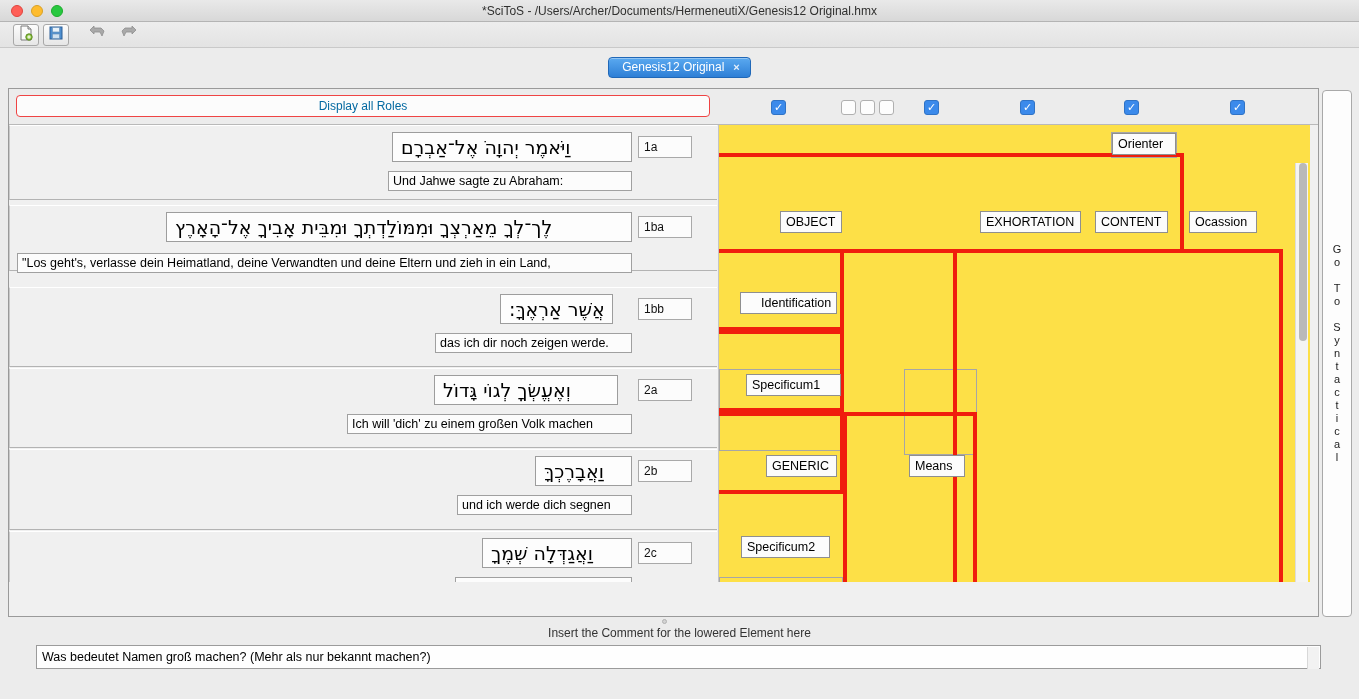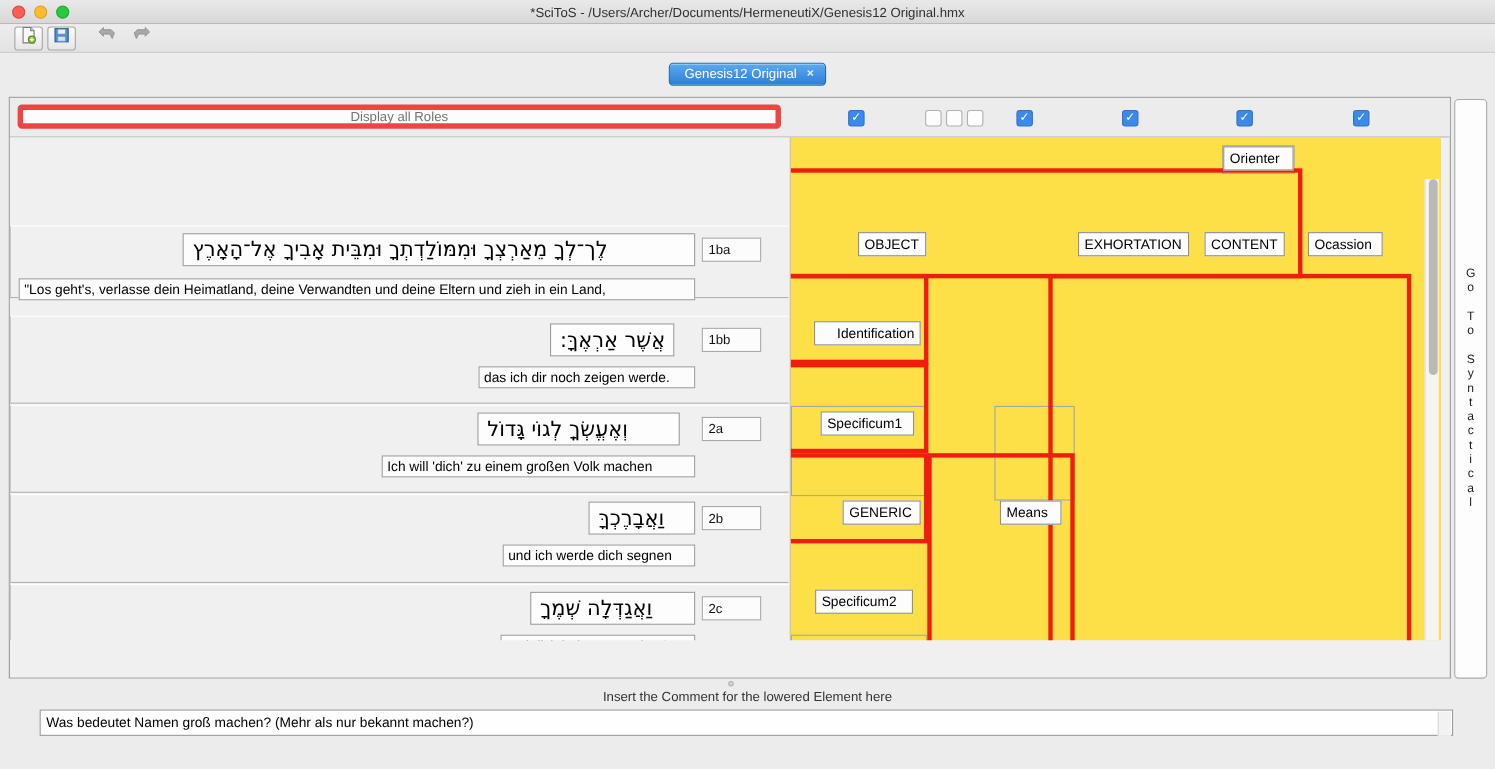--- a/index.html
+++ b/index.html
@@ -66,22 +66,22 @@
     border: 1px solid #9a9a9a;
   }
 
   
   #header-bar {
     position: absolute; left: 0; top: 0; width: 100%; height: 36px;
     background: #ececec; border-bottom: 1px solid #b9b9b9;
   }
   #display-roles {
     position: absolute; left: 7px; top: 6px; width: 694px; height: 22px;
-    background: #fcfcfc; border: 5px solid #ef4444; border-radius: 4px;
-    font-size: 12px; color: #737373;
+    background: #fcfcfc; border: 1px solid #ef4444; border-radius: 4px;
+    font-size: 12px; color: #0369a1;
     display: flex; align-items: center; justify-content: center;
   }
   .cbx {
     position: absolute; top: 11px; width: 15px; height: 15px;
     border-radius: 3px;
   }
   .cbx.on  { background: #3b8aeb; border: 1px solid #2f73c6; }
   .cbx.off { background: #fdfdfd; border: 1px solid #b0b0b0; }
   .cbx.on::after {
     content: "✓"; color: #fff; font-size: 11px; line-height: 13px;
@@ -259,20 +259,26 @@
         <div class="cbx off" style="left: 851px;"></div>
         <div class="cbx off" style="left: 870px;"></div>
         <div class="cbx on" style="left: 915px;"></div>
         <div class="cbx on" style="left: 1011px;"></div>
         <div class="cbx on" style="left: 1115px;"></div>
         <div class="cbx on" style="left: 1221px;"></div>
       </div>
   </div>
 
   <div id="left-pane">
+      <div class="verse-row" style="top: 0px; height: 75px; width: 708px;">
+        <div class="ridge"></div>
+        <div class="heb-box" style="left: 383px; width: 240px; top: 7px;">וַיֹּאמֶר יְהוָהֹ אֶל־אַבְרָם</div>
+        <div class="id-box" style="left: 629px; top: 11px;">1a</div>
+        <div class="trans-box" style="left: 379px; width: 244px; top: 46px;">Und Jahwe sagte zu Abraham:</div>
+      </div>
       <div class="verse-row" style="top: 80px; height: 66px; width: 708px;">
         <div class="ridge"></div>
         <div class="heb-box" style="left: 157px; width: 466px; top: 7px;">לֶך־לְךָ מֵאַרְצְךָ וּמִמּוֹלַדְתְךָ וּמִבֵּית אָבִיךָ אֶל־הָאָרֶץ</div>
         <div class="id-box" style="left: 629px; top: 11px;">1ba</div>
         <div class="trans-box" style="left: 8px; width: 615px; top: 48px;">"Los geht's, verlasse dein Heimatland, deine Verwandten und deine Eltern und zieh in ein Land,</div>
       </div>
       <div class="verse-row" style="top: 162px; height: 80px; width: 708px;">
         <div class="ridge"></div>
         <div class="heb-box" style="left: 491px; width: 113px; top: 7px;">אֲשֶׁר אַרְאֶךָּ:</div>
         <div class="id-box" style="left: 629px; top: 11px;">1bb</div>
@@ -311,21 +317,21 @@
       <div class="redbox" style="left: 234px; top: 124px; width: 330px; height: 340px;"></div>
       <div class="redbox" style="left: -5px; top: 205px; width: 130px; height: 82px;"></div>
       <div class="redbox" style="left: -5px; top: 287px; width: 130px; height: 82px;"></div>
       <div class="redbox" style="left: 124px; top: 287px; width: 134px; height: 200px;"></div>
       <div class="role-lbl" style="left: 393px; top: 8px; width: 64px;">Orienter</div>
       <div class="role-lbl" style="left: 61px; top: 86px; width: 62px;">OBJECT</div>
       <div class="role-lbl" style="left: 261px; top: 86px; width: 101px;">EXHORTATION</div>
       <div class="role-lbl" style="left: 376px; top: 86px; width: 73px;">CONTENT</div>
       <div class="role-lbl" style="left: 470px; top: 86px; width: 68px;">Ocassion</div>
       <div class="role-lbl" style="left: 21px; top: 167px; width: 97px; padding-left: 20px;">Identification</div>
-      <div class="role-lbl" style="left: 27px; top: 249px; width: 85px;">Specificum1</div>
+      <div class="role-lbl" style="left: 27px; top: 249px; width: 95px;">Specificum1</div>
       <div class="role-lbl" style="left: 47px; top: 330px; width: 71px;">GENERIC</div>
       <div class="role-lbl" style="left: 190px; top: 330px; width: 56px;">Means</div>
       <div class="role-lbl" style="left: 22px; top: 411px; width: 89px;">Specificum2</div>
     </div>
 </div>
 
 <div id="divider">
   <div id="divider-dot"></div>
 </div>
 

